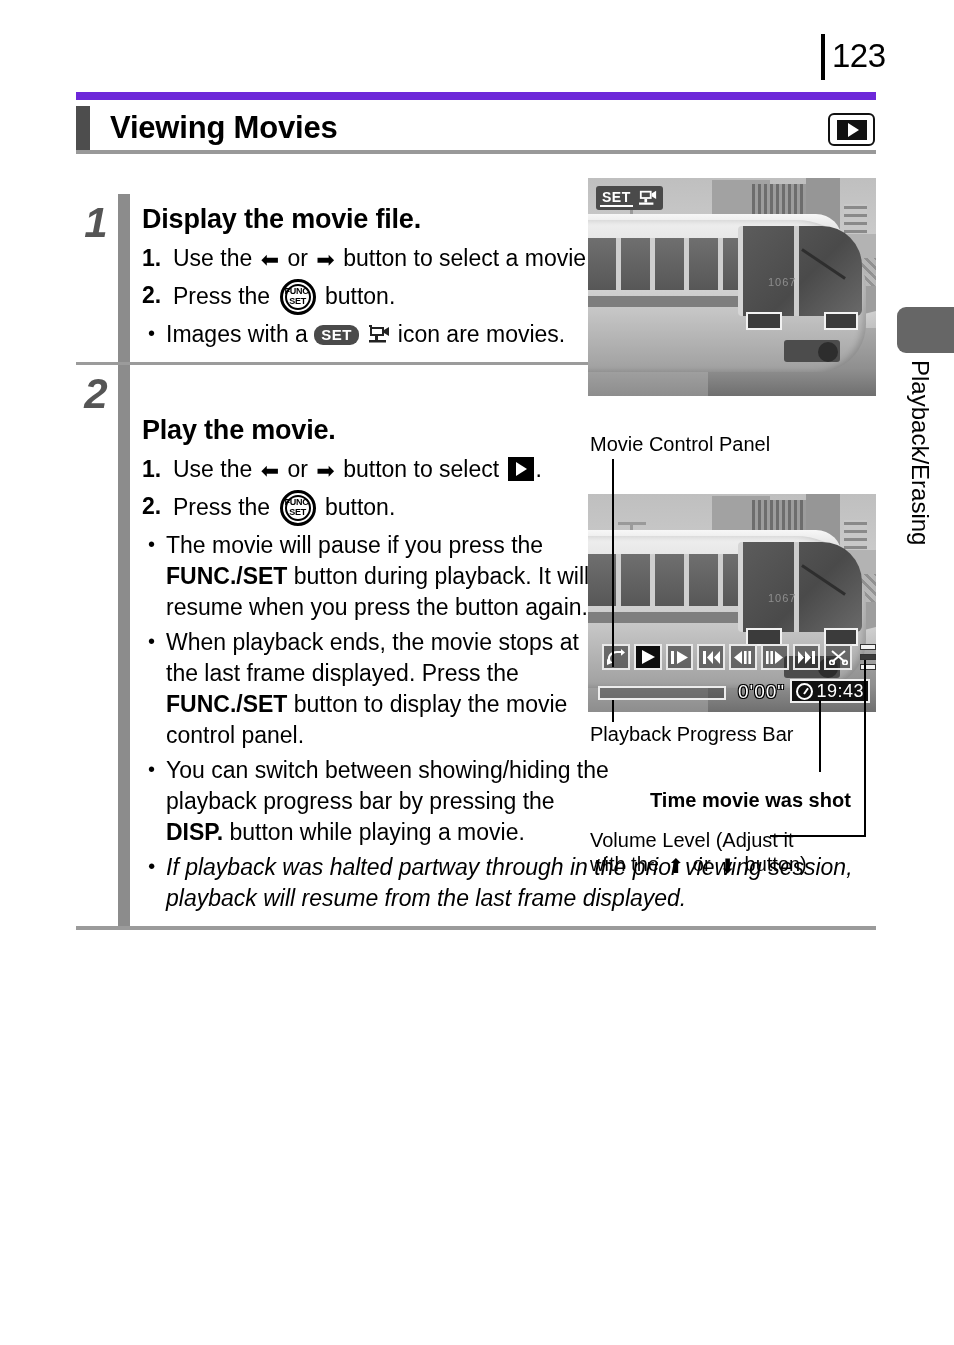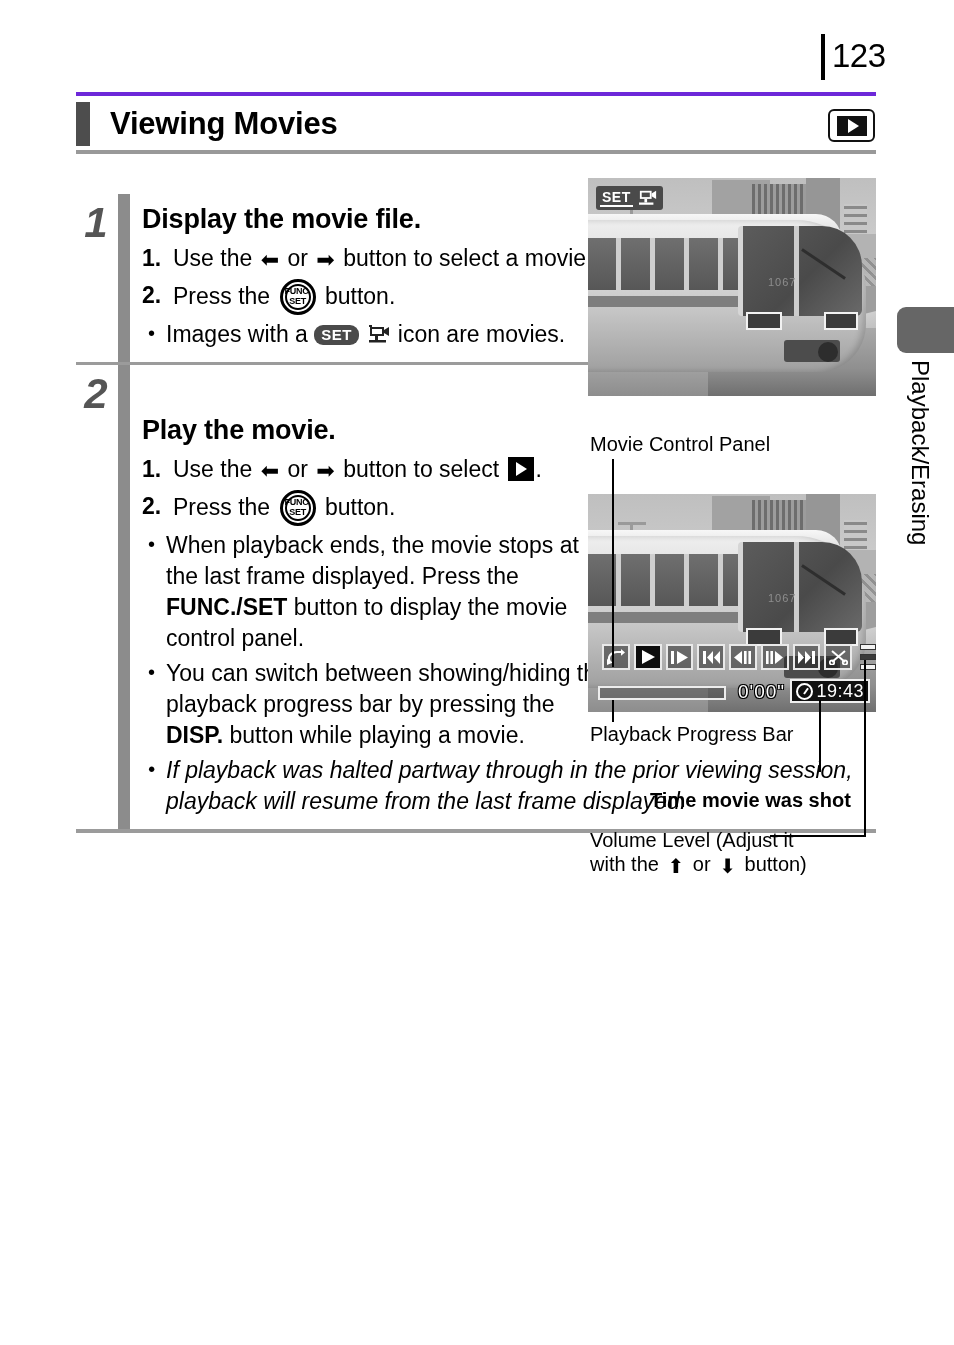--- a/index.html
+++ b/index.html
@@ -62,21 +62,21 @@
   #content {
     position: absolute;
     left: 76px; top: 92px;
     width: 800px;
   }
 
   
   #title-bar {
     position: relative;
     height: 58px;
-    border-top: 4px solid #6d28d9;
+    border-top: 8px solid #6d28d9;
     padding-left: 0;
   }
   #title-accent {
     position: absolute;
     left: 0px; top: 6px;
     width: 14px; height: 44px;
     background: #4d4d4d;
   }
   #title-text {
     position: absolute;
@@ -558,20 +558,23 @@
           <span class="play-gl"></span><span>.</span>
         </div>
 
         <div class="sub-item step2-body">
           <span class="num">2.</span>
           <span>Press the</span>
           <span class="funcset-gl"><span>FUNC.<br>SET</span></span>
           <span>button.</span>
         </div>
 
+        <div class="bullet-item step2-body">
+          <span>The movie will pause if you press the </span><b>FUNC./SET</b><span> button during playback. It will resume when you press the button again.</span>
+        </div>
 
         <div class="bullet-item step2-body">
           <span>When playback ends, the movie stops at the last frame displayed. Press the </span><b>FUNC./SET</b><span> button to display the movie control panel.</span>
         </div>
 
         <div class="bullet-item step2-body">
           <span>You can switch between showing/hiding the playback progress bar by pressing the </span><b>DISP.</b><span> button while playing a movie.</span>
         </div>
 
         <div class="bullet-item step2-wide">

